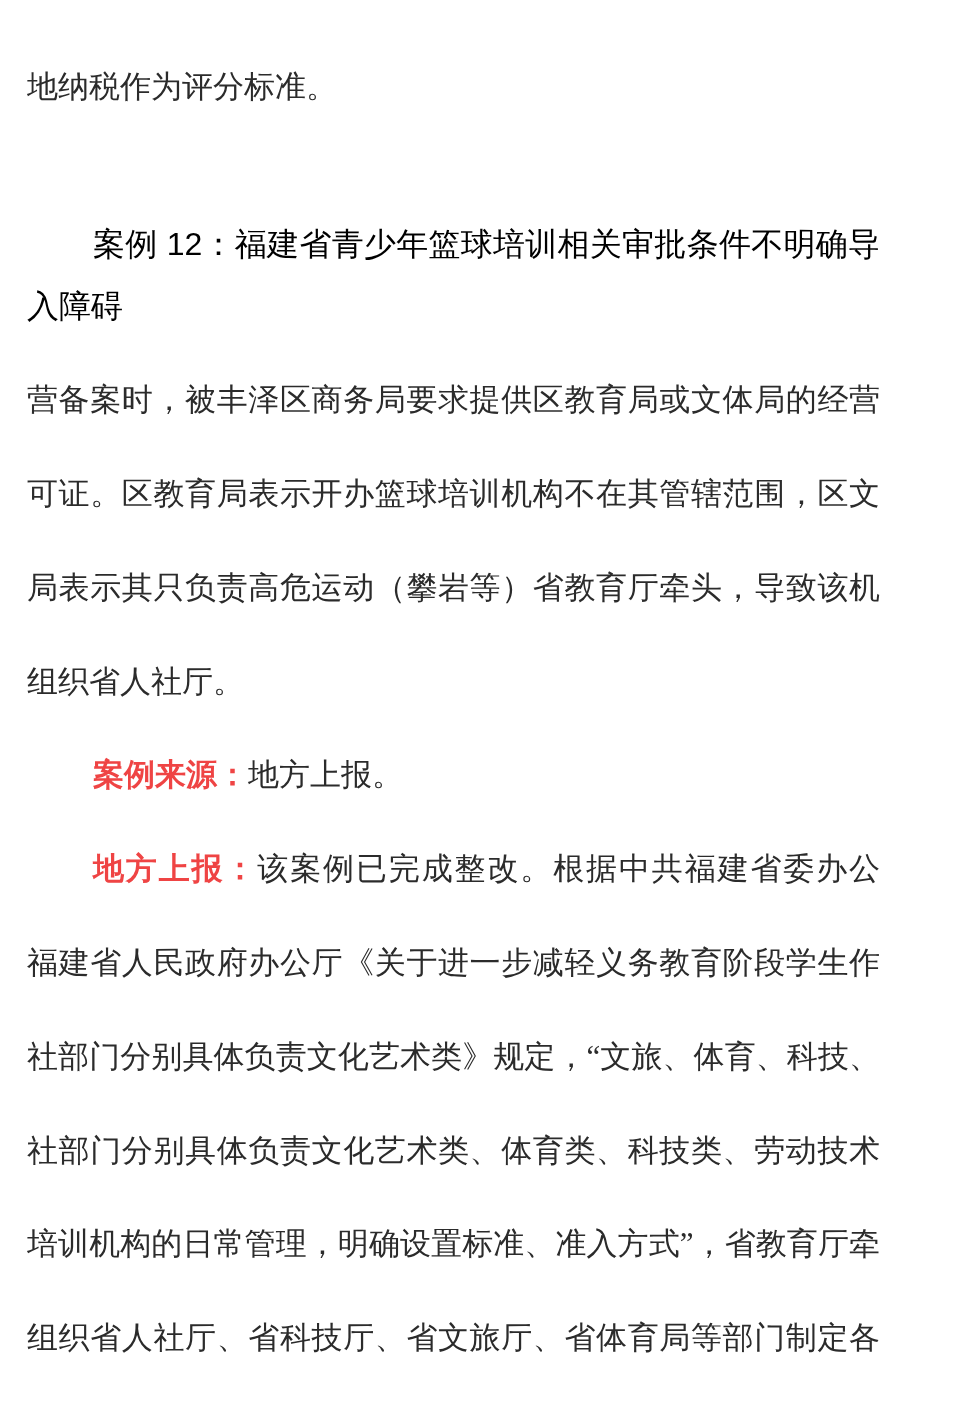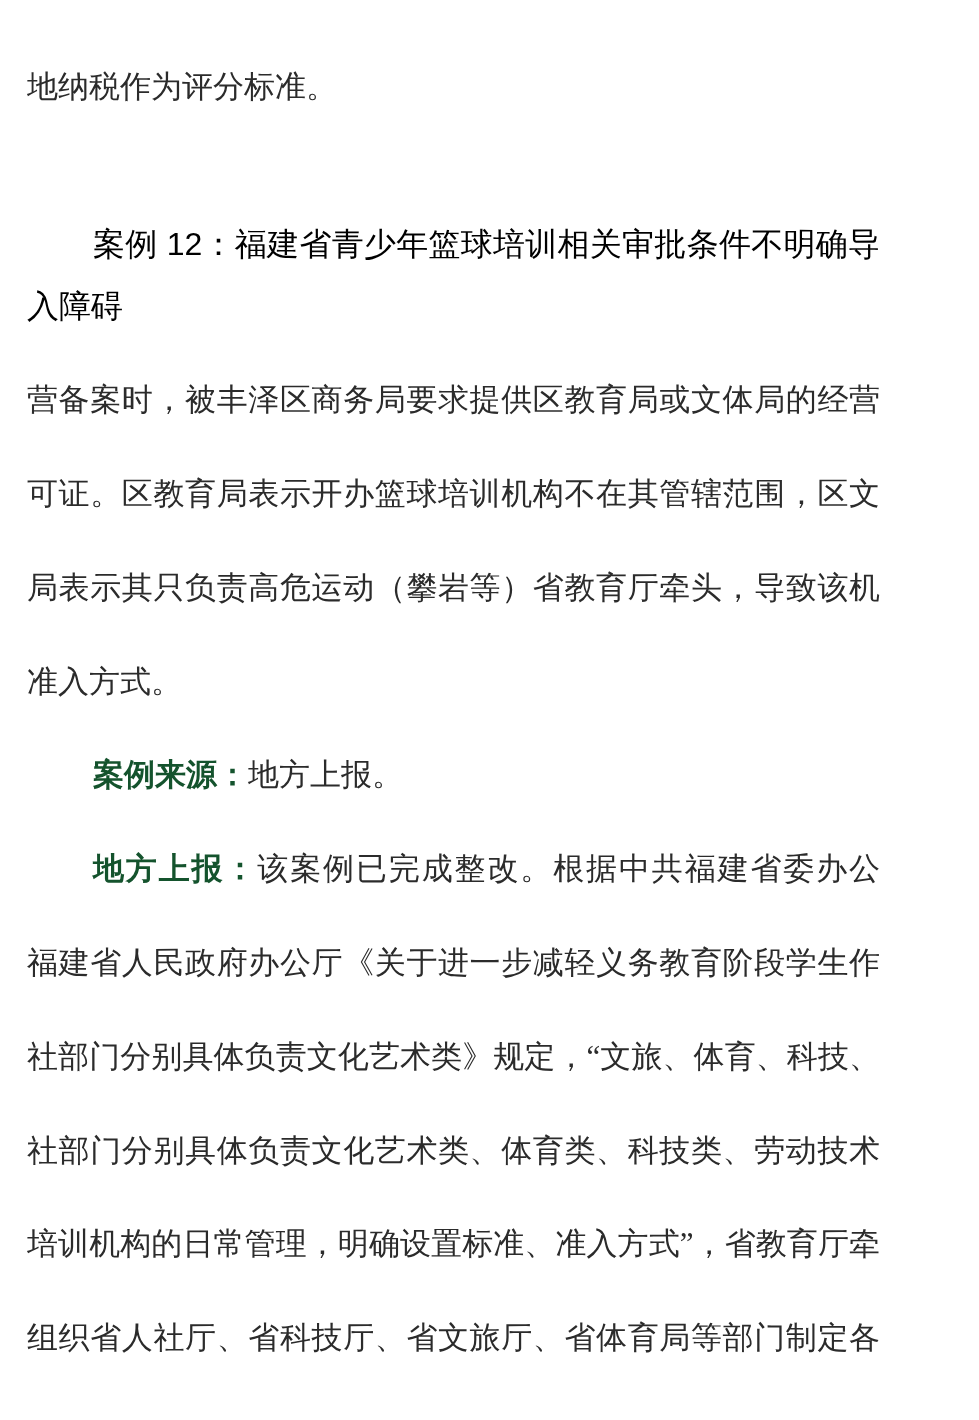--- a/index.html
+++ b/index.html
@@ -38,39 +38,39 @@
   .heading {
     margin: 0;
     font-family: "Liberation Sans", "DejaVu Sans", sans-serif;
     font-weight: 400;
     color: #000000;
     font-size: 32px;
   }
   .label {
     font-family: "Liberation Sans", "DejaVu Sans", sans-serif;
     font-weight: 700;
-    color: #14532d;
+    color: #ef4444;
   }
 </style>
 </head>
 <body>
 
 <div class="page">
 
   <p class="line end">地纳税作为评分标准。</p>
 
   <div class="line blank"></div>
 
   <h2 class="line heading indent justified">案例 12：福建省青少年篮球培训相关审批条件不明确导致准</h2>
   <h2 class="line heading end">入障碍</h2>
 
   <p class="line justified">营备案时，被丰泽区商务局要求提供区教育局或文体局的经营许</p>
   <p class="line justified">可证。区教育局表示开办篮球培训机构不在其管辖范围，区文体</p>
   <p class="line justified">局表示其只负责高危运动（攀岩等）省教育厅牵头，导致该机构无</p>
-  <p class="line end">准入方式。</p>
+  <p class="line end">组织省人社厅。</p>
 
   <p class="line indent end">
     <span class="label">案例来源：</span><span>地方上报。</span>
   </p>
 
   <p class="line indent justified">
     <span class="label">地方上报：</span><span>该案例已完成整改。根据中共福建省委办公厅、</span>
   </p>
 
   <p class="line justified">福建省人民政府办公厅《关于进一步减轻义务教育阶段学生作业</p>

